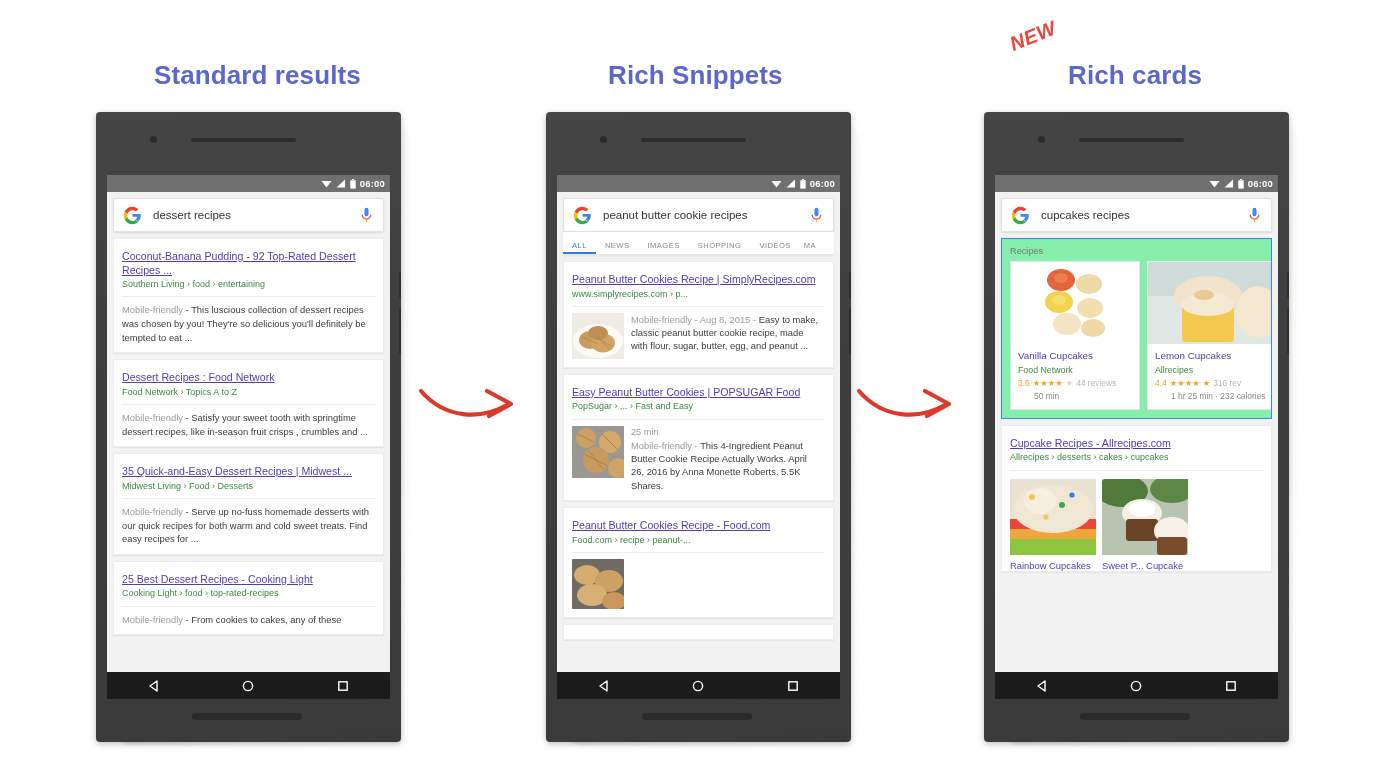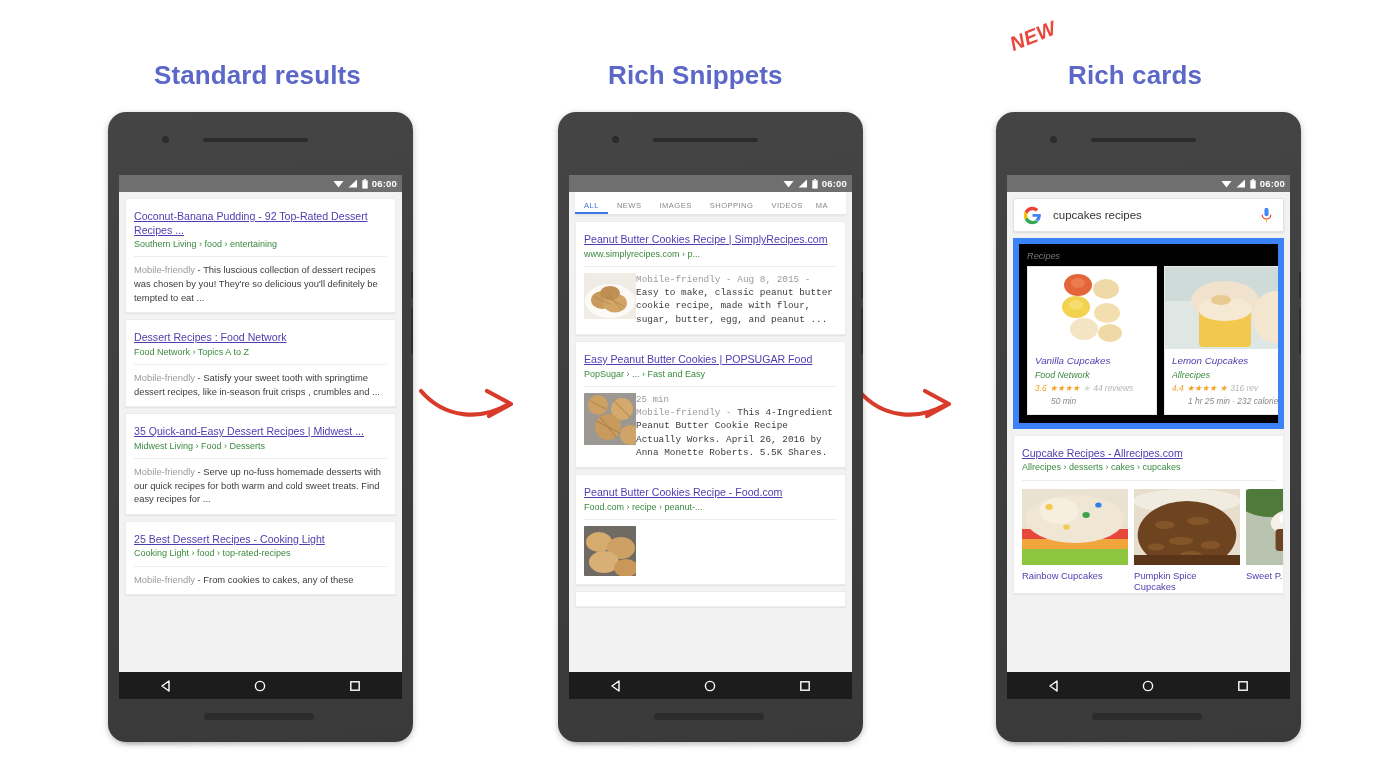--- a/index.html
+++ b/index.html
@@ -55,24 +55,24 @@
   .phone-shadow{
     position:absolute;
     left:14px;top:8px;
     width:300px;height:625px;
     background:linear-gradient(100deg,rgba(170,170,175,.55),rgba(215,215,220,.18) 60%,rgba(255,255,255,0));
     border-radius:22px;
     filter:blur(1px);
   }
   .phone-body{
     position:absolute;
-    left:12px;top:0;
+    left:0;top:0;
     width:305px;height:630px;
     background:linear-gradient(175deg,#454545 0%,#3f3f3f 35%,#3a3a3a 100%);
-    border-radius:18px;
+    border-radius:4px;
     box-shadow:0 2px 6px rgba(0,0,0,.25);
     overflow:hidden;
   }
   .cam{
     position:absolute;left:54px;top:24px;
     width:7px;height:7px;border-radius:50%;
     background:#2b2b2b;
   }
   .speaker{
     position:absolute;left:95px;top:26px;
@@ -176,50 +176,50 @@
   }
   .r-sep{height:1px;background:#ededed;margin:0 8px;}
   .r-snip{
     padding:6px 8px 8px 8px;
     font-size:9.4px;color:#3c3c3c;
     line-height:1.45;
   }
   .mf{color:#9b9b9b;}
 
   
-  .snip-row{display:flex;padding:6px 12px 8px 8px;font-family:Liberation Mono, monospace;}
+  .snip-row{display:flex;padding:6px 12px 8px 8px;gap:7px;}
   .thumb{
     width:52px;height:46px;flex:0 0 auto;
     border-radius:1px;overflow:hidden;
     background:#d8cfc2;
   }
   .snip-body{flex:1 1 auto;font-size:9.4px;color:#3c3c3c;line-height:1.42;}
   .meta-line{color:#9b9b9b;font-size:9.2px;}
   .stars{color:#f4a022;letter-spacing:-.4px;font-size:9.2px;}
 
   
-  .rc-section{background:#000000;margin:6px 6px 0 6px;border:6px solid #3b82f6;padding-bottom:8px;font-style:italic;}
+  .rc-section{background:#86efac;margin:6px 6px 0 6px;border:1px solid #3b82f6;padding-bottom:8px;}
   .rc-label{font-size:9.2px;color:#777;padding:7px 8px 5px 8px;}
   .rc-strip{display:flex;gap:7px;padding:0 0 0 8px;overflow:hidden;}
   .rc-card{
     width:128px;flex:0 0 auto;
     background:#fff;
     border:1px solid #e8e8e8;
     box-shadow:0 1px 2px rgba(0,0,0,.08);
   }
   .rc-img{height:82px;width:100%;display:block;}
   .rc-body{padding:6px 7px 8px 7px;}
   .rc-name{font-size:9.8px;color:#4e3fb0;line-height:1.2;margin-bottom:3px;white-space:nowrap;}
   .rc-src{font-size:8.8px;color:#3b8a3f;margin-bottom:3px;}
   .rc-rating{font-size:8.4px;color:#f4a022;display:flex;align-items:center;gap:3px;white-space:nowrap;}
   .rc-revs{color:#b5b5b5;}
   .rc-time{font-size:8.4px;color:#888;margin-top:3px;white-space:nowrap;margin-left:16px;}
 
   .rc-gallery{display:flex;gap:6px;padding:8px 0 0 8px;overflow:hidden;}
-  .gal-item{width:106px;flex:0 0 auto;}
+  .gal-item{width:86px;flex:0 0 auto;}
   .gal-img{height:76px;width:100%;display:block;}
   .gal-cap{font-size:9.4px;color:#4e3fb0;line-height:1.25;padding-top:5px;}
 
   
   .navbar{
     position:absolute;
     left:11px;bottom:43px;
     width:283px;height:27px;
     background:#1c1c1c;
     display:flex;align-items:center;justify-content:space-around;
@@ -264,20 +264,34 @@
             </svg>
           <svg class="st-ic" width="6" height="10" viewBox="0 0 6 10">
               <rect x="2" y="0" width="2" height="1.3" fill="#fff"></rect>
               <rect x="0.3" y="1.3" width="5.4" height="8.3" fill="#fff"></rect>
             </svg>
           <span class="st-time">06:00</span>
         </div>
 
         <div class="viewport">
 
+          <div class="searchbar">
+            <svg class="g-logo" viewBox="0 0 48 48">
+              <path fill="#4285F4" d="M45 24c0-1.6-.1-2.7-.4-3.9H24v7.1h12c-.2 1.9-1.5 4.7-4.4 6.6l6.7 5.2C42.2 35.9 45 30.5 45 24z"></path>
+              <path fill="#34A853" d="M24 46c5.9 0 10.9-1.9 14.5-5.3l-6.9-5.3c-1.8 1.3-4.3 2.2-7.6 2.2-5.8 0-10.7-3.8-12.5-9.1l-7.1 5.5C8 41.2 15.4 46 24 46z"></path>
+              <path fill="#FBBC05" d="M11.5 28.5c-.5-1.4-.8-2.9-.8-4.5s.3-3.1.7-4.5l-7.1-5.5C2.8 17 2 20.4 2 24s.8 7 2.3 10z"></path>
+              <path fill="#EA4335" d="M24 10.6c4.1 0 6.9 1.8 8.5 3.3l6.2-6C34.9 4.5 29.9 2 24 2 15.4 2 8 6.8 4.3 14l7.2 5.5C13.3 14.3 18.2 10.6 24 10.6z"></path>
+            </svg>
+            <span class="q-text" placeholder="Search">dessert recipes</span>
+            <svg class="mic" viewBox="0 0 14 20">
+              <rect x="4.6" y="1" width="4.8" height="10" rx="2.4" fill="#4285F4"></rect>
+              <path d="M2 9.2a5 5 0 0 0 10 0" stroke="#EA4335" stroke-width="1.5" fill="none"></path>
+              <rect x="6.4" y="14" width="1.2" height="4" fill="#FBBC05"></rect>
+            </svg>
+          </div>
 
           <div class="res-wrap">
 
             <div class="card">
               <div class="card-head">
                 <div class="r-title">Coconut-Banana Pudding - 92 Top-Rated Dessert Recipes ...</div>
                 <div class="r-url">Southern Living › food › entertaining</div>
               </div>
               <div class="r-sep"></div>
               <div class="r-snip"><span class="mf">Mobile-friendly</span> <span>- This luscious collection of dessert recipes was chosen by you! They're so delicious you'll definitely be tempted to eat ...</span></div>
@@ -346,20 +360,34 @@
             </svg>
           <svg class="st-ic" width="6" height="10" viewBox="0 0 6 10">
               <rect x="2" y="0" width="2" height="1.3" fill="#fff"></rect>
               <rect x="0.3" y="1.3" width="5.4" height="8.3" fill="#fff"></rect>
             </svg>
           <span class="st-time">06:00</span>
         </div>
 
         <div class="viewport">
 
+          <div class="searchbar">
+            <svg class="g-logo" viewBox="0 0 48 48">
+              <path fill="#4285F4" d="M45 24c0-1.6-.1-2.7-.4-3.9H24v7.1h12c-.2 1.9-1.5 4.7-4.4 6.6l6.7 5.2C42.2 35.9 45 30.5 45 24z"></path>
+              <path fill="#34A853" d="M24 46c5.9 0 10.9-1.9 14.5-5.3l-6.9-5.3c-1.8 1.3-4.3 2.2-7.6 2.2-5.8 0-10.7-3.8-12.5-9.1l-7.1 5.5C8 41.2 15.4 46 24 46z"></path>
+              <path fill="#FBBC05" d="M11.5 28.5c-.5-1.4-.8-2.9-.8-4.5s.3-3.1.7-4.5l-7.1-5.5C2.8 17 2 20.4 2 24s.8 7 2.3 10z"></path>
+              <path fill="#EA4335" d="M24 10.6c4.1 0 6.9 1.8 8.5 3.3l6.2-6C34.9 4.5 29.9 2 24 2 15.4 2 8 6.8 4.3 14l7.2 5.5C13.3 14.3 18.2 10.6 24 10.6z"></path>
+            </svg>
+            <span class="q-text" placeholder="Search">peanut butter cookie recipes</span>
+            <svg class="mic" viewBox="0 0 14 20">
+              <rect x="4.6" y="1" width="4.8" height="10" rx="2.4" fill="#4285F4"></rect>
+              <path d="M2 9.2a5 5 0 0 0 10 0" stroke="#EA4335" stroke-width="1.5" fill="none"></path>
+              <rect x="6.4" y="14" width="1.2" height="4" fill="#FBBC05"></rect>
+            </svg>
+          </div>
 
           <div class="tabs">
             <span class="tab active">ALL</span>
             <span class="tab">NEWS</span>
             <span class="tab">IMAGES</span>
             <span class="tab">SHOPPING</span>
             <span class="tab">VIDEOS</span>
             <span class="tab-stub">MA</span>
           </div>
 
@@ -569,37 +597,20 @@
                   <ellipse cx="43" cy="30" rx="40" ry="24" fill="#f0e6d4"></ellipse>
                   <ellipse cx="30" cy="22" rx="16" ry="13" fill="#f6eedf"></ellipse>
                   <circle cx="22" cy="18" r="3" fill="#f2c94c"></circle>
                   <circle cx="52" cy="26" r="3" fill="#3fa34d"></circle>
                   <circle cx="36" cy="38" r="2.6" fill="#f2c94c"></circle>
                   <circle cx="62" cy="16" r="2.6" fill="#2f80ed"></circle>
                 </svg>
                 <div class="gal-cap">Rainbow Cupcakes</div>
               </div>
 
-              <div class="gal-item">
-                <svg class="gal-img" viewBox="0 0 86 76" preserveAspectRatio="none">
-                  <rect width="86" height="76" fill="#e6ddcd"></rect>
-                  <ellipse cx="43" cy="12" rx="44" ry="12" fill="#f2ece0"></ellipse>
-                  <ellipse cx="43" cy="46" rx="40" ry="34" fill="#6e4320"></ellipse>
-                  <g fill="#8a5a2c" opacity=".8">
-                    <ellipse cx="25" cy="36" rx="8" ry="4"></ellipse>
-                      <ellipse cx="52" cy="32" rx="9" ry="4"></ellipse>
-                    <ellipse cx="38" cy="52" rx="10" ry="4"></ellipse>
-                      <ellipse cx="62" cy="56" rx="8" ry="4"></ellipse>
-                    <ellipse cx="18" cy="58" rx="7" ry="3.5"></ellipse>
-                      <ellipse cx="46" cy="66" rx="9" ry="4"></ellipse>
-                  </g>
-                  <rect y="66" width="86" height="10" fill="#5b3519"></rect>
-                </svg>
-                <div class="gal-cap">Pumpkin Spice Cupcakes</div>
-              </div>
 
               <div class="gal-item">
                 <svg class="gal-img" viewBox="0 0 86 76" preserveAspectRatio="none">
                   <rect width="86" height="76" fill="#b9c4b0"></rect>
                   <ellipse cx="20" cy="12" rx="26" ry="16" fill="#4f7a3a"></ellipse>
                   <ellipse cx="70" cy="10" rx="22" ry="14" fill="#5c8845"></ellipse>
                   <ellipse cx="40" cy="34" rx="20" ry="14" fill="#f4f0e6"></ellipse>
                   <rect x="24" y="40" width="32" height="22" rx="3" fill="#6b4326"></rect>
                   <ellipse cx="70" cy="52" rx="18" ry="14" fill="#f6f2e8"></ellipse>
                   <rect x="55" y="58" width="30" height="18" rx="3" fill="#7a4c2b"></rect>

